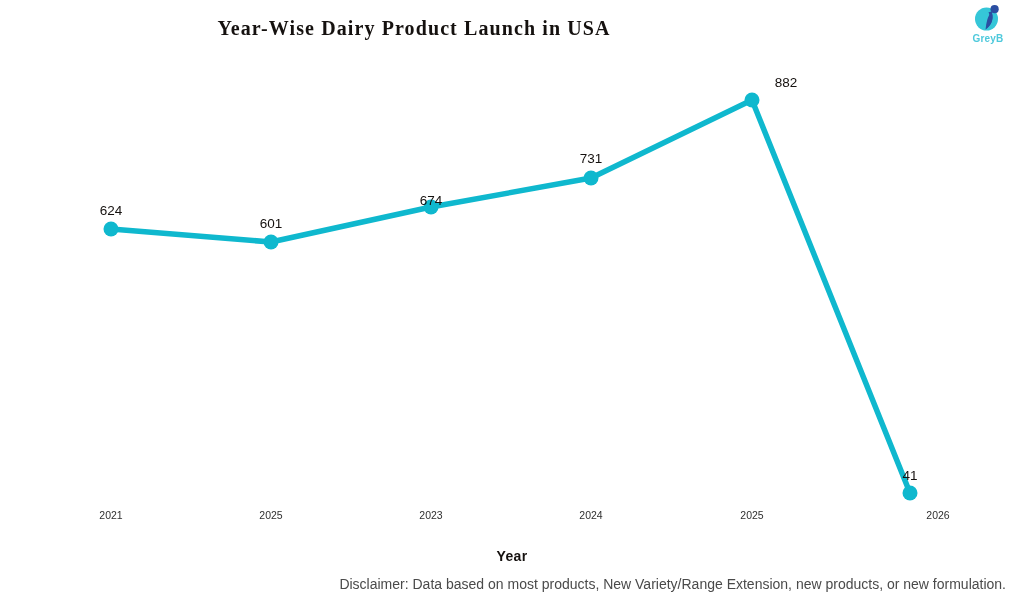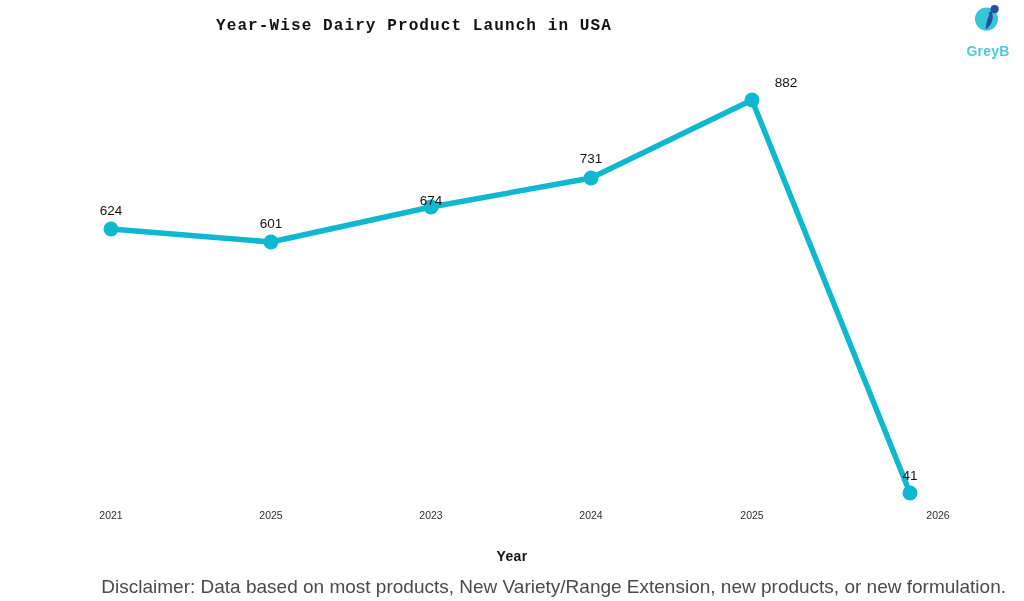--- a/index.html
+++ b/index.html
@@ -21,44 +21,44 @@
     width: 1024px;
     height: 601px;
   }
   
   .chart-title {
     position: absolute;
     left: 0;
     top: 17px;
     width: 828px;
     text-align: center;
-    font-size: 16px;
+    font-size: 20px;
     font-weight: bold;
     letter-spacing: 1.1px;
     color: #15110f;
-    font-family: Liberation Mono, monospace;
+    font-family: Liberation Serif, serif;
     white-space: nowrap;
   }
   
   .logo-wrap {
     position: absolute;
     right: 10px;
     top: 3px;
     width: 52px;
     height: 46px;
     text-align: center;
   }
   .logo-mark {
     display: block;
     margin: 0 auto;
   }
   .logo-text {
     display: block;
-    margin-top: 12px;
-    font-size: 14px;
+    margin-top: 0px;
+    font-size: 10px;
     font-weight: bold;
     letter-spacing: 0.2px;
     color: #4ec9dc;
     font-family: "Liberation Sans", sans-serif;
     line-height: 12px;
   }
   
   .plot-svg {
     position: absolute;
     left: 0;
@@ -93,21 +93,21 @@
     font-size: 14px;
     font-weight: bold;
     color: #15110f;
     letter-spacing: 0.3px;
     font-family: "Liberation Sans", sans-serif;
   }
   .disclaimer {
     position: absolute;
     right: 18px;
     top: 576px;
-    font-size: 19px;
+    font-size: 14px;
     color: #4a4a4a;
     font-family: "Liberation Sans", sans-serif;
     white-space: nowrap;
   }
 </style>
 </head>
 <body>
 
 <div id="chart-root">
 

